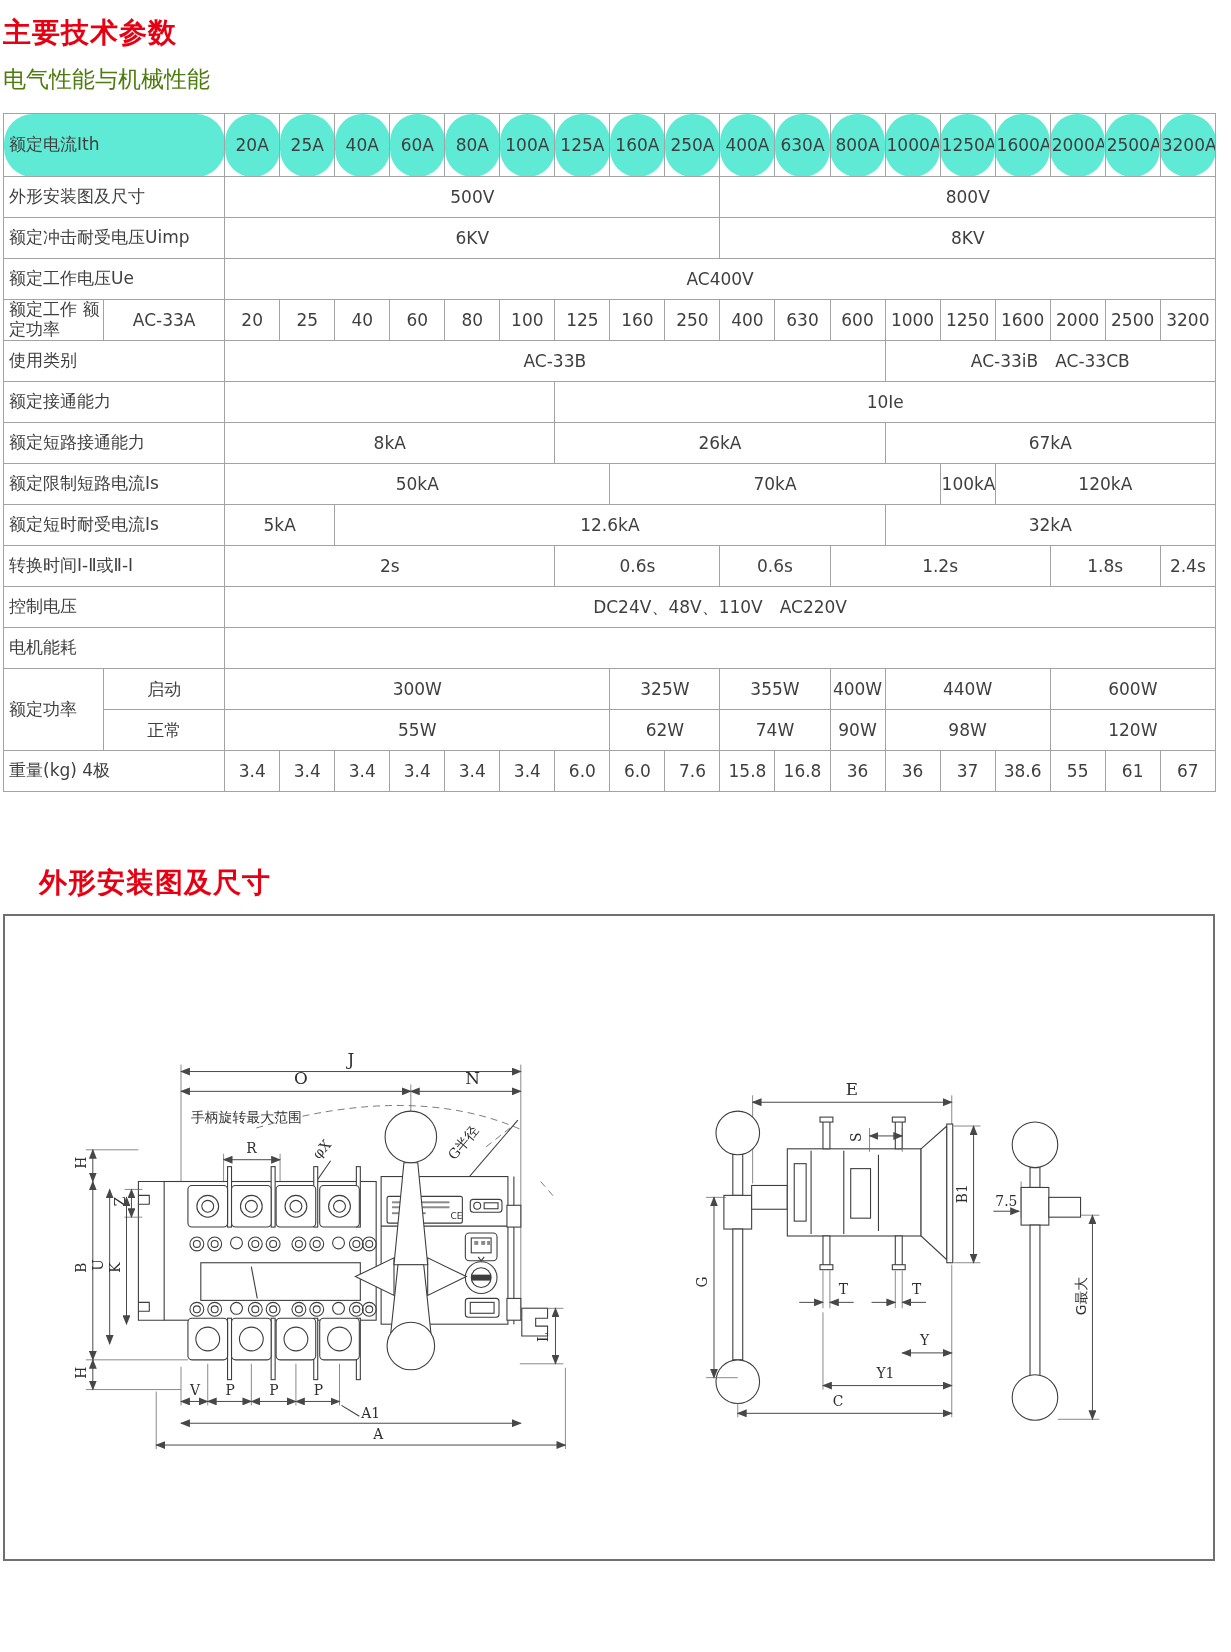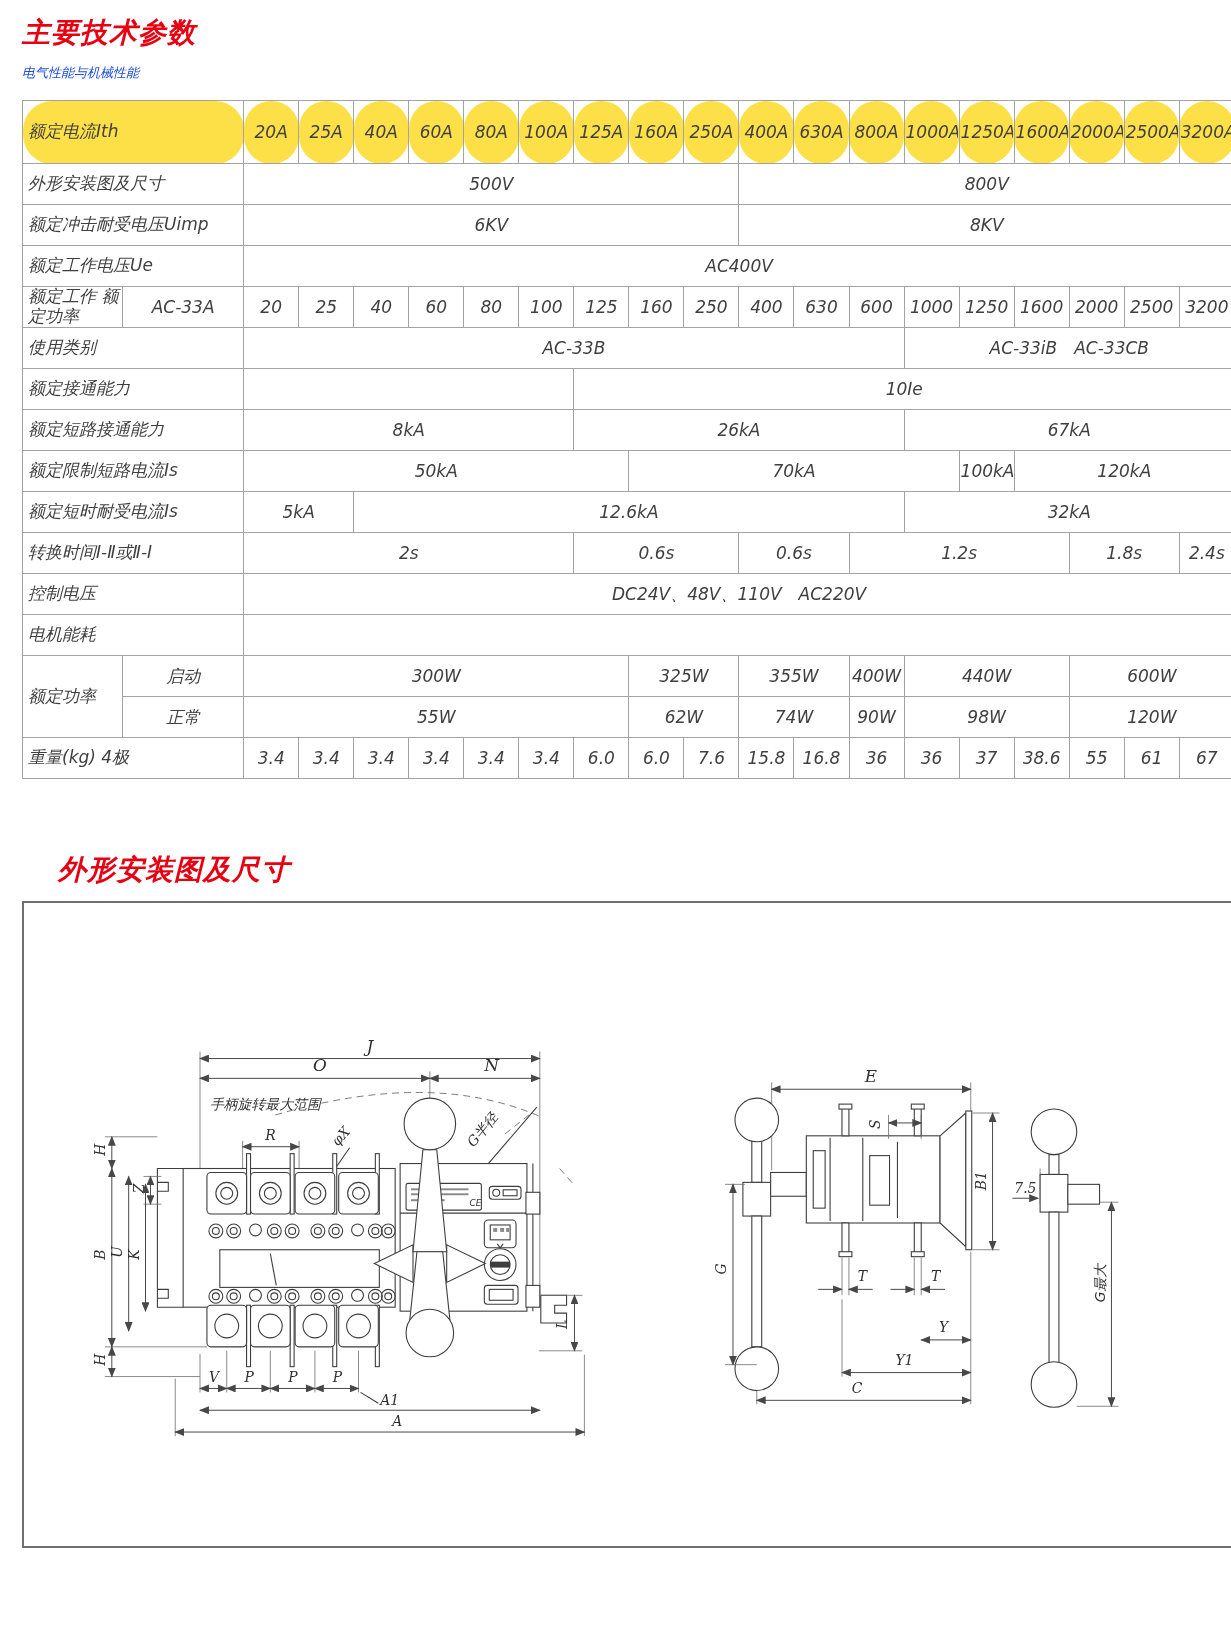--- a/index.html
+++ b/index.html
@@ -1,24 +1,24 @@
 <!DOCTYPE html>
 <html><head>
 <meta charset="utf-8">
 <style>
   html,body{margin:0;padding:0;background:#fff;}
   body{width:1231px;font-family:"DejaVu Sans","Liberation Sans",sans-serif;color:#3f3f3f;}
-  .page{padding:4px 9px 30px 22px;font-style:italic;}
+  .page{padding:4px 9px 30px 3px;}
   .sec-title{color:#e60012;font-size:28px;font-weight:bold;margin:10px 0 12px 0;letter-spacing:1px;}
-  .sec-sub{font-size:13px;color:#1d4ed8;margin:0 0 18px 0;}
+  .sec-sub{font-size:23px;color:#4d7c0f;margin:0 0 18px 0;}
   table.spec{border-collapse:collapse;table-layout:fixed;width:1213px;margin-bottom:4px;}
   table.spec td{border:1px solid #a3a3a3;text-align:center;font-size:17px;height:40px;
     padding:0 1px;overflow:hidden;white-space:nowrap;}
   table.spec td.lbl{text-align:left;padding-left:5px;white-space:normal;line-height:1.15;}
-  table.spec tr.hrow td{background:#fde047;height:62px;border-radius:29px;}
+  table.spec tr.hrow td{background:#5eead4;height:62px;border-radius:29px;}
   .t2{margin-top:72px;margin-left:36px;}
   .draw-box{width:1208px;height:643px;border:2px solid #707070;margin-top:12px;background:#fff;}
   
   .ln{stroke:#3d3d3d;stroke-width:1.1;fill:none;}
   .lnf{stroke:#3d3d3d;stroke-width:1.1;fill:#fff;}
   .tln{fill:#8a8a8a;}
   .ext{stroke:#6b6b6b;stroke-width:0.8;fill:none;}
   .dash{stroke:#6b6b6b;stroke-width:0.9;fill:none;stroke-dasharray:7 5;}
   .dim,.dim1{stroke:#474747;stroke-width:1;fill:none;}
   .dlab{font-family:"DejaVu Serif","Liberation Serif",serif;font-size:17px;fill:#2e2e2e;}

